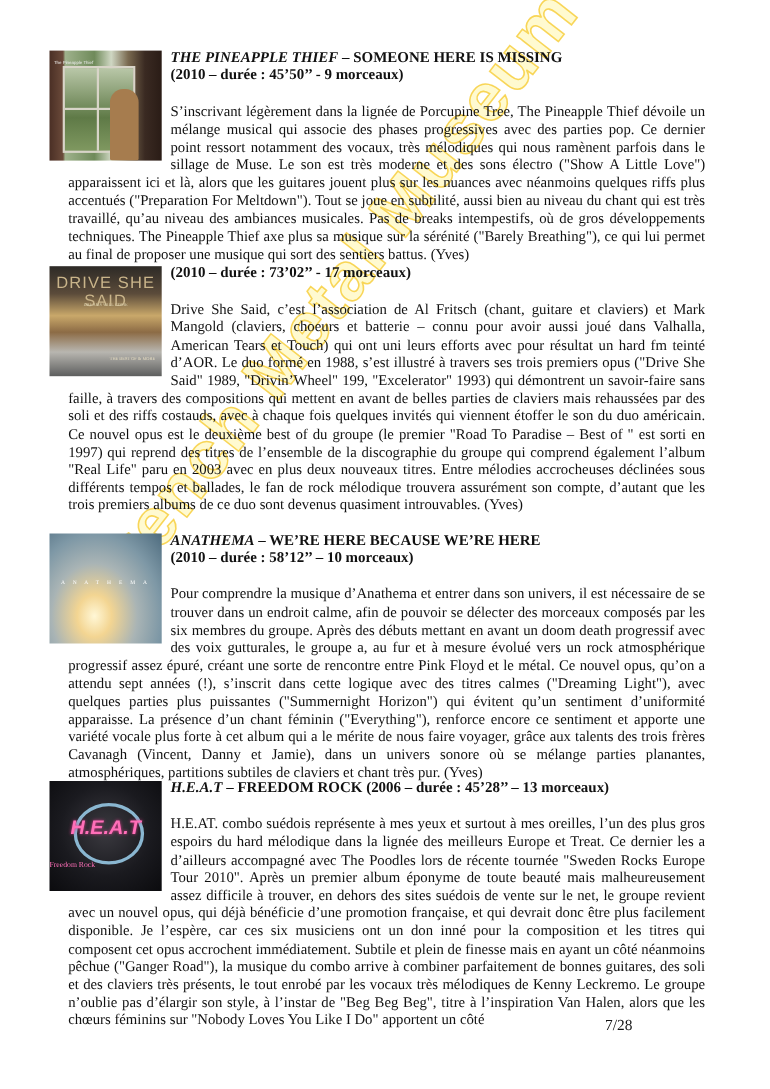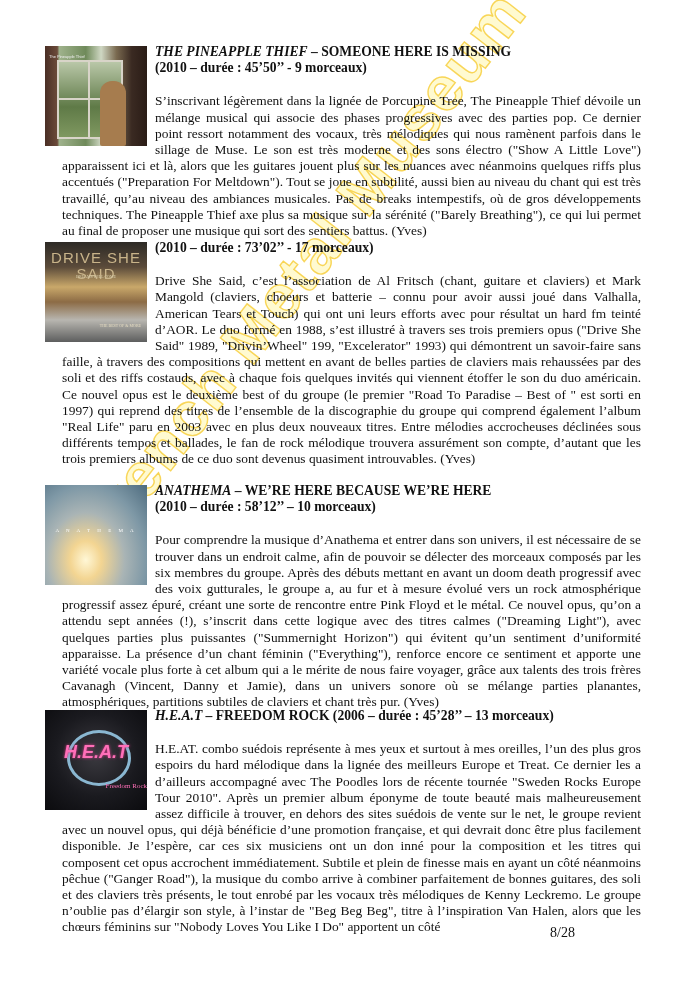--- a/index.html
+++ b/index.html
@@ -20,21 +20,21 @@
   .cov-pineapple .lbl { position:absolute; left:4px; top:3px; font-size:4px; color:#eee; font-family:"Liberation Sans",sans-serif; }
   .cov-dss { background:linear-gradient(180deg,#2d2a26 0%,#5b4b3a 25%,#c9a86a 45%,#8c6b45 60%,#b8b6b0 78%,#5d5e5e 100%); }
   .cov-dss .logo { position:absolute; top:8px; left:0; width:100%; text-align:center; color:#c9b48a; font-family:"Liberation Sans",sans-serif; font-size:15px; letter-spacing:1px; }
   .cov-dss .sub { position:absolute; top:27px; left:0; width:100%; text-align:center; color:#d8cfae; font-size:4px; }
   .cov-dss .foot { position:absolute; bottom:8px; right:6px; color:#e5dcc2; font-size:4px; }
   .cov-anathema { background:radial-gradient(ellipse at 40% 75%,#fff7d6 0%,#f3d592 18%,#a9b4b5 45%,#7e98a6 70%,#4d6b7e 100%); }
   .cov-anathema .logo { position:absolute; top:38px; left:0; width:100%; text-align:center; color:#fff; font-size:5px; letter-spacing:3px; }
   .cov-heat { background:radial-gradient(circle at 50% 45%,#3b3a40 0%,#1a1a1f 55%,#0b0b0e 100%); }
   .cov-heat .ring { position:absolute; left:22px; top:20px; width:58px; height:50px; border-radius:50%; border:3px solid #8ab7d1; }
   .cov-heat .logo { position:absolute; left:0; top:34px; width:100%; text-align:center; color:#ff6fb8; font-weight:bold; font-size:18px; font-family:"Liberation Sans",sans-serif; font-style:italic; text-shadow:0 0 3px #e13a8f; }
-  .cov-heat .foot { position:absolute; left:0; bottom:16px; width:100%; text-align:right; color:#ff6fb8; font-size:7px; }
+  .cov-heat .foot { position:absolute; left:0; bottom:16px; width:100%; text-align:left; color:#ff6fb8; font-size:7px; }
   
   .watermark { position:absolute; left:60px; top:520px; transform:rotate(-52deg); transform-origin:left top;
                font-family:"Liberation Sans",sans-serif; font-weight:bold; font-size:62px; letter-spacing:2px;
                color:rgba(255,240,120,0.35); -webkit-text-stroke:1.4px rgba(245,200,40,0.75); white-space:nowrap; pointer-events:none; }
 </style>
 </head>
 <body>
 
 <div class="watermark">French Metal Museum</div>
 
@@ -71,13 +71,13 @@
 <div class="review" style="top:708px;">
   <div class="cover cov-heat">
     <div class="ring"></div>
     <div class="logo">H.E.A.T</div>
     <div class="foot">Freedom Rock</div>
   </div>
   <div class="title"><i>H.E.A.T</i><span> – FREEDOM ROCK (2006 – durée : 45’28’’ – 13 morceaux)</span></div>
   <p class="body-text">H.E.AT. combo suédois représente à mes yeux et surtout à mes oreilles, l’un des plus gros espoirs du hard mélodique dans la lignée des meilleurs Europe et Treat. Ce dernier les a d’ailleurs accompagné avec The Poodles lors de récente tournée "Sweden Rocks Europe Tour 2010". Après un premier album éponyme de toute beauté mais malheureusement assez difficile à trouver, en dehors des sites suédois de vente sur le net, le groupe revient avec un nouvel opus, qui déjà bénéficie d’une promotion française, et qui devrait donc être plus facilement disponible. Je l’espère, car ces six musiciens ont un don inné pour la composition et les titres qui composent cet opus accrochent immédiatement. Subtile et plein de finesse mais en ayant un côté néanmoins pêchue ("Ganger Road"), la musique du combo arrive à combiner parfaitement de bonnes guitares, des soli et des claviers très présents, le tout enrobé par les vocaux très mélodiques de Kenny Leckremo. Le groupe n’oublie pas d’élargir son style, à l’instar de "Beg Beg Beg", titre à l’inspiration Van Halen, alors que les chœurs féminins sur "Nobody Loves You Like I Do" apportent un côté</p>
 </div>
 
-<div class="page-num">8/28</div>
+<div class="page-num">7/28</div>
 
 </body></html>

